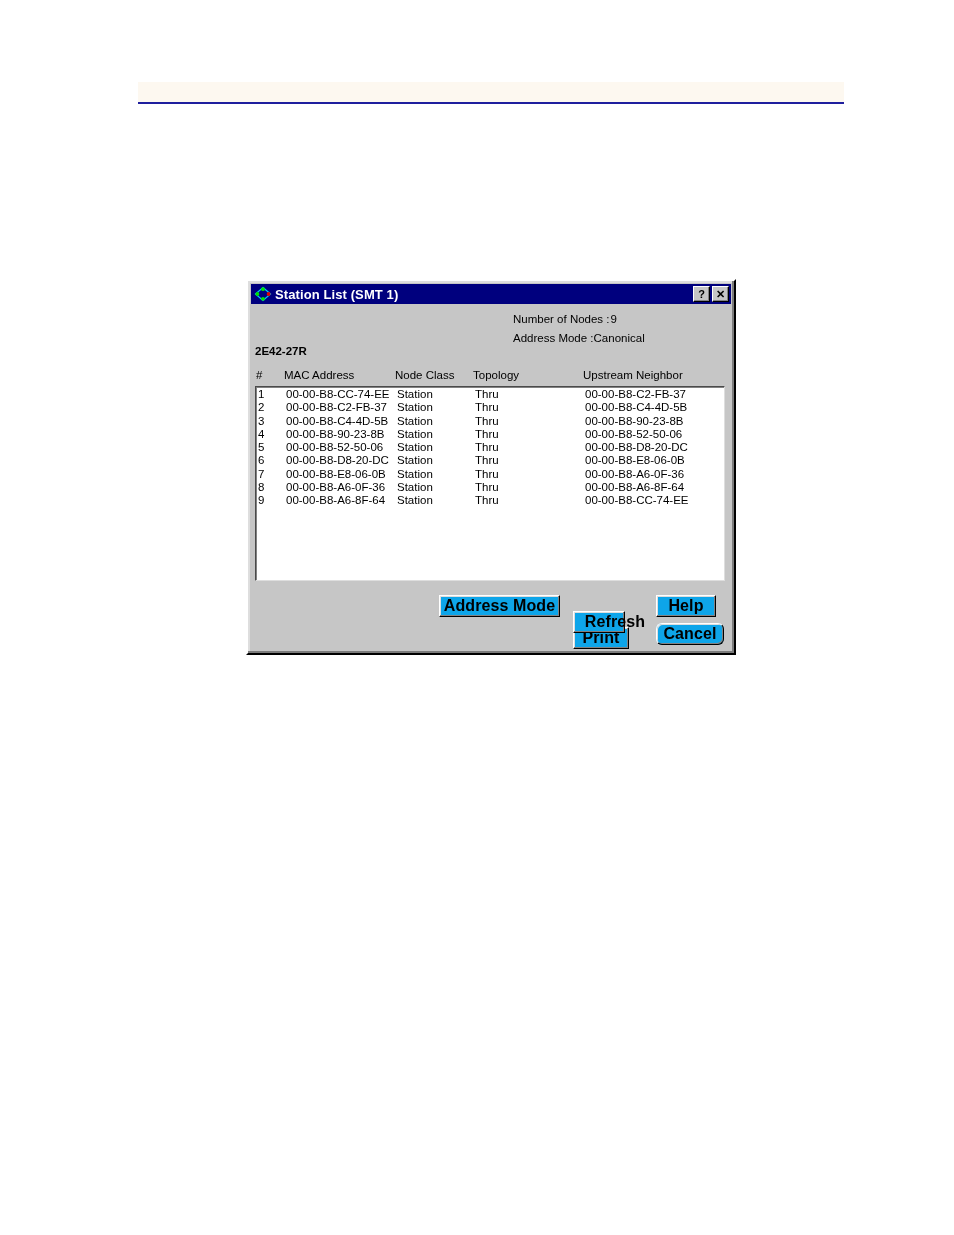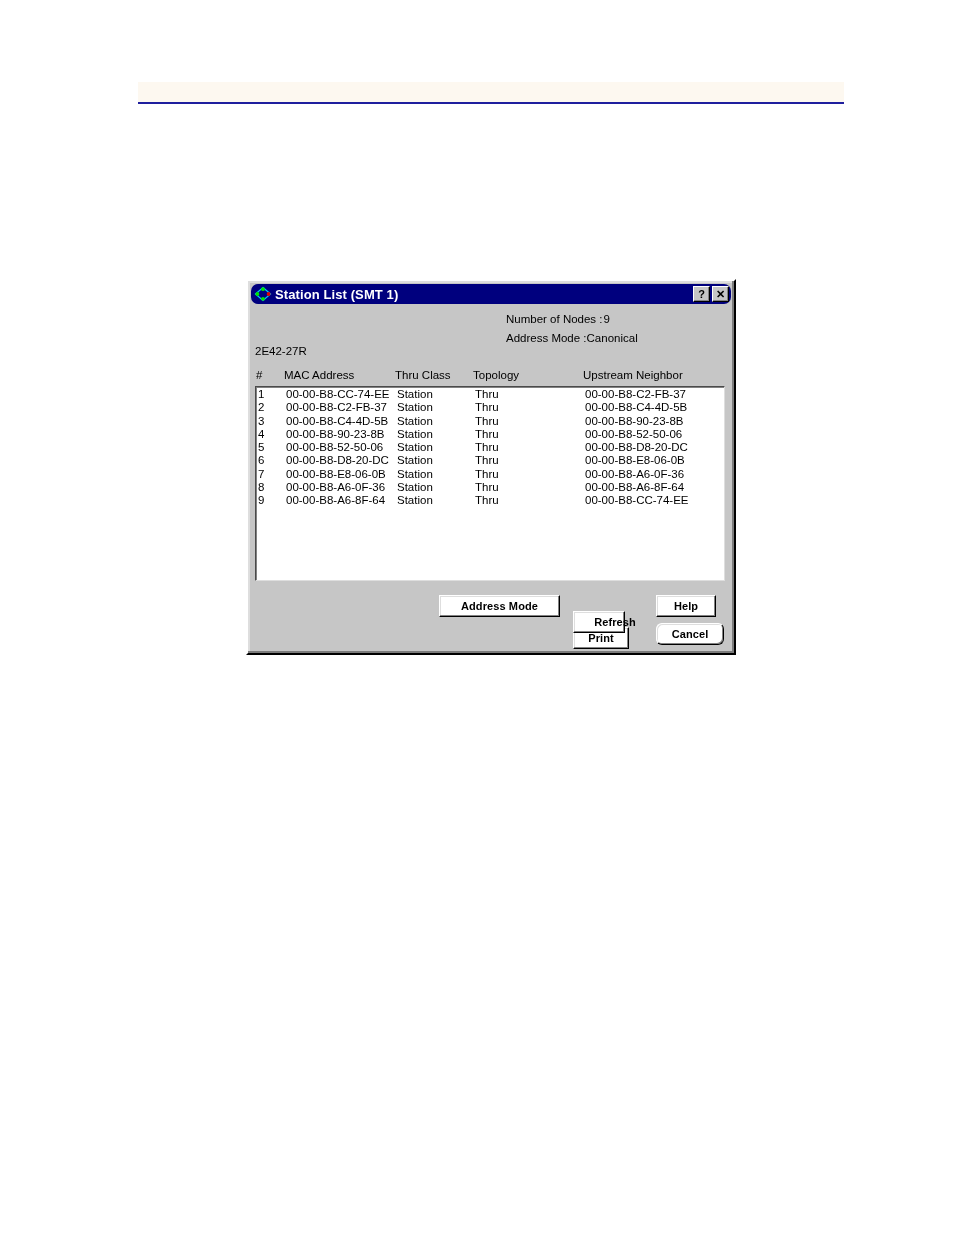--- a/index.html
+++ b/index.html
@@ -47,21 +47,20 @@
     position: absolute;
     left: 3px;
     top: 3px;
     right: 3px;
     height: 20px;
     background: #00007e;
     display: flex;
     align-items: center;
     padding: 0 2px 0 3px;
     box-sizing: border-box;
-    border-radius: 7px;
   }
   .title-icon {
     width: 18px;
     height: 16px;
     position: relative;
     flex: 0 0 auto;
     margin-right: 3px;
   }
   .title-text {
     color: #ffffff;
@@ -129,25 +128,26 @@
   .info-cell.c1 { width: 108px; border-right: 1px solid #4a4a4a; }
   .info-cell.c2 { flex: 1 1 auto; }
 
   .device-label {
     position: absolute;
     left: 7px;
     top: 64px;
     font-size: 11.5px;
     color: #000000;
     white-space: nowrap;
+    font-weight: bold;
   }
 
   .stats {
     position: absolute;
-    left: 258px;
+    left: 265px;
     top: 29px;
     font-size: 11.5px;
     color: #000000;
     line-height: 19px;
   }
   .stats-line { white-space: nowrap; display: flex; }
   .stats-line .lbl { }
   .stats-line .val { }
   .stats-line.nodes .val { margin-left: 1px; }
   .stats-line.mode .val { }
@@ -203,27 +203,27 @@
   }
   .r-num   { left: 2px; }
   .r-mac   { left: 30px; }
   .r-class { left: 141px; }
   .r-topo  { left: 219px; }
   .r-up    { left: 329px; }
 
   
   .btn {
     position: absolute;
-    background: #ffffff;
+    background: #0ea5e9;
     border-top: 1px solid #ffffff;
     border-left: 1px solid #ffffff;
     border-right: 1px solid #000000;
     border-bottom: 1px solid #000000;
     box-shadow: inset -1px -1px 0 #828282, inset 1px 1px 0 #dedede;
-    font-size: 11px;
+    font-size: 16px;
     font-weight: bold;
     color: #000000;
     font-family: "Liberation Sans", sans-serif;
     display: flex;
     align-items: center;
     justify-content: center;
     box-sizing: border-box;
     cursor: default;
     height: 22px;
     letter-spacing: 0.1px;
@@ -268,21 +268,21 @@
     </div>
     <div class="stats-line mode">
       <span class="lbl">Address Mode :</span>
       <span class="val">Canonical</span>
     </div>
   </div>
 
   <div class="col-headers">
     <span class="ch-num">#</span>
     <span class="ch-mac">MAC Address</span>
-    <span class="ch-class">Thru Class</span>
+    <span class="ch-class">Node Class</span>
     <span class="ch-topo">Topology</span>
     <span class="ch-up">Upstream Neighbor</span>
   </div>
 
   <div class="listbox">
     <div class="row">
       <span class="r-num">1</span>
       <span class="r-mac">00-00-B8-CC-74-EE</span>
       <span class="r-class">Station</span>
       <span class="r-topo">Thru</span>

